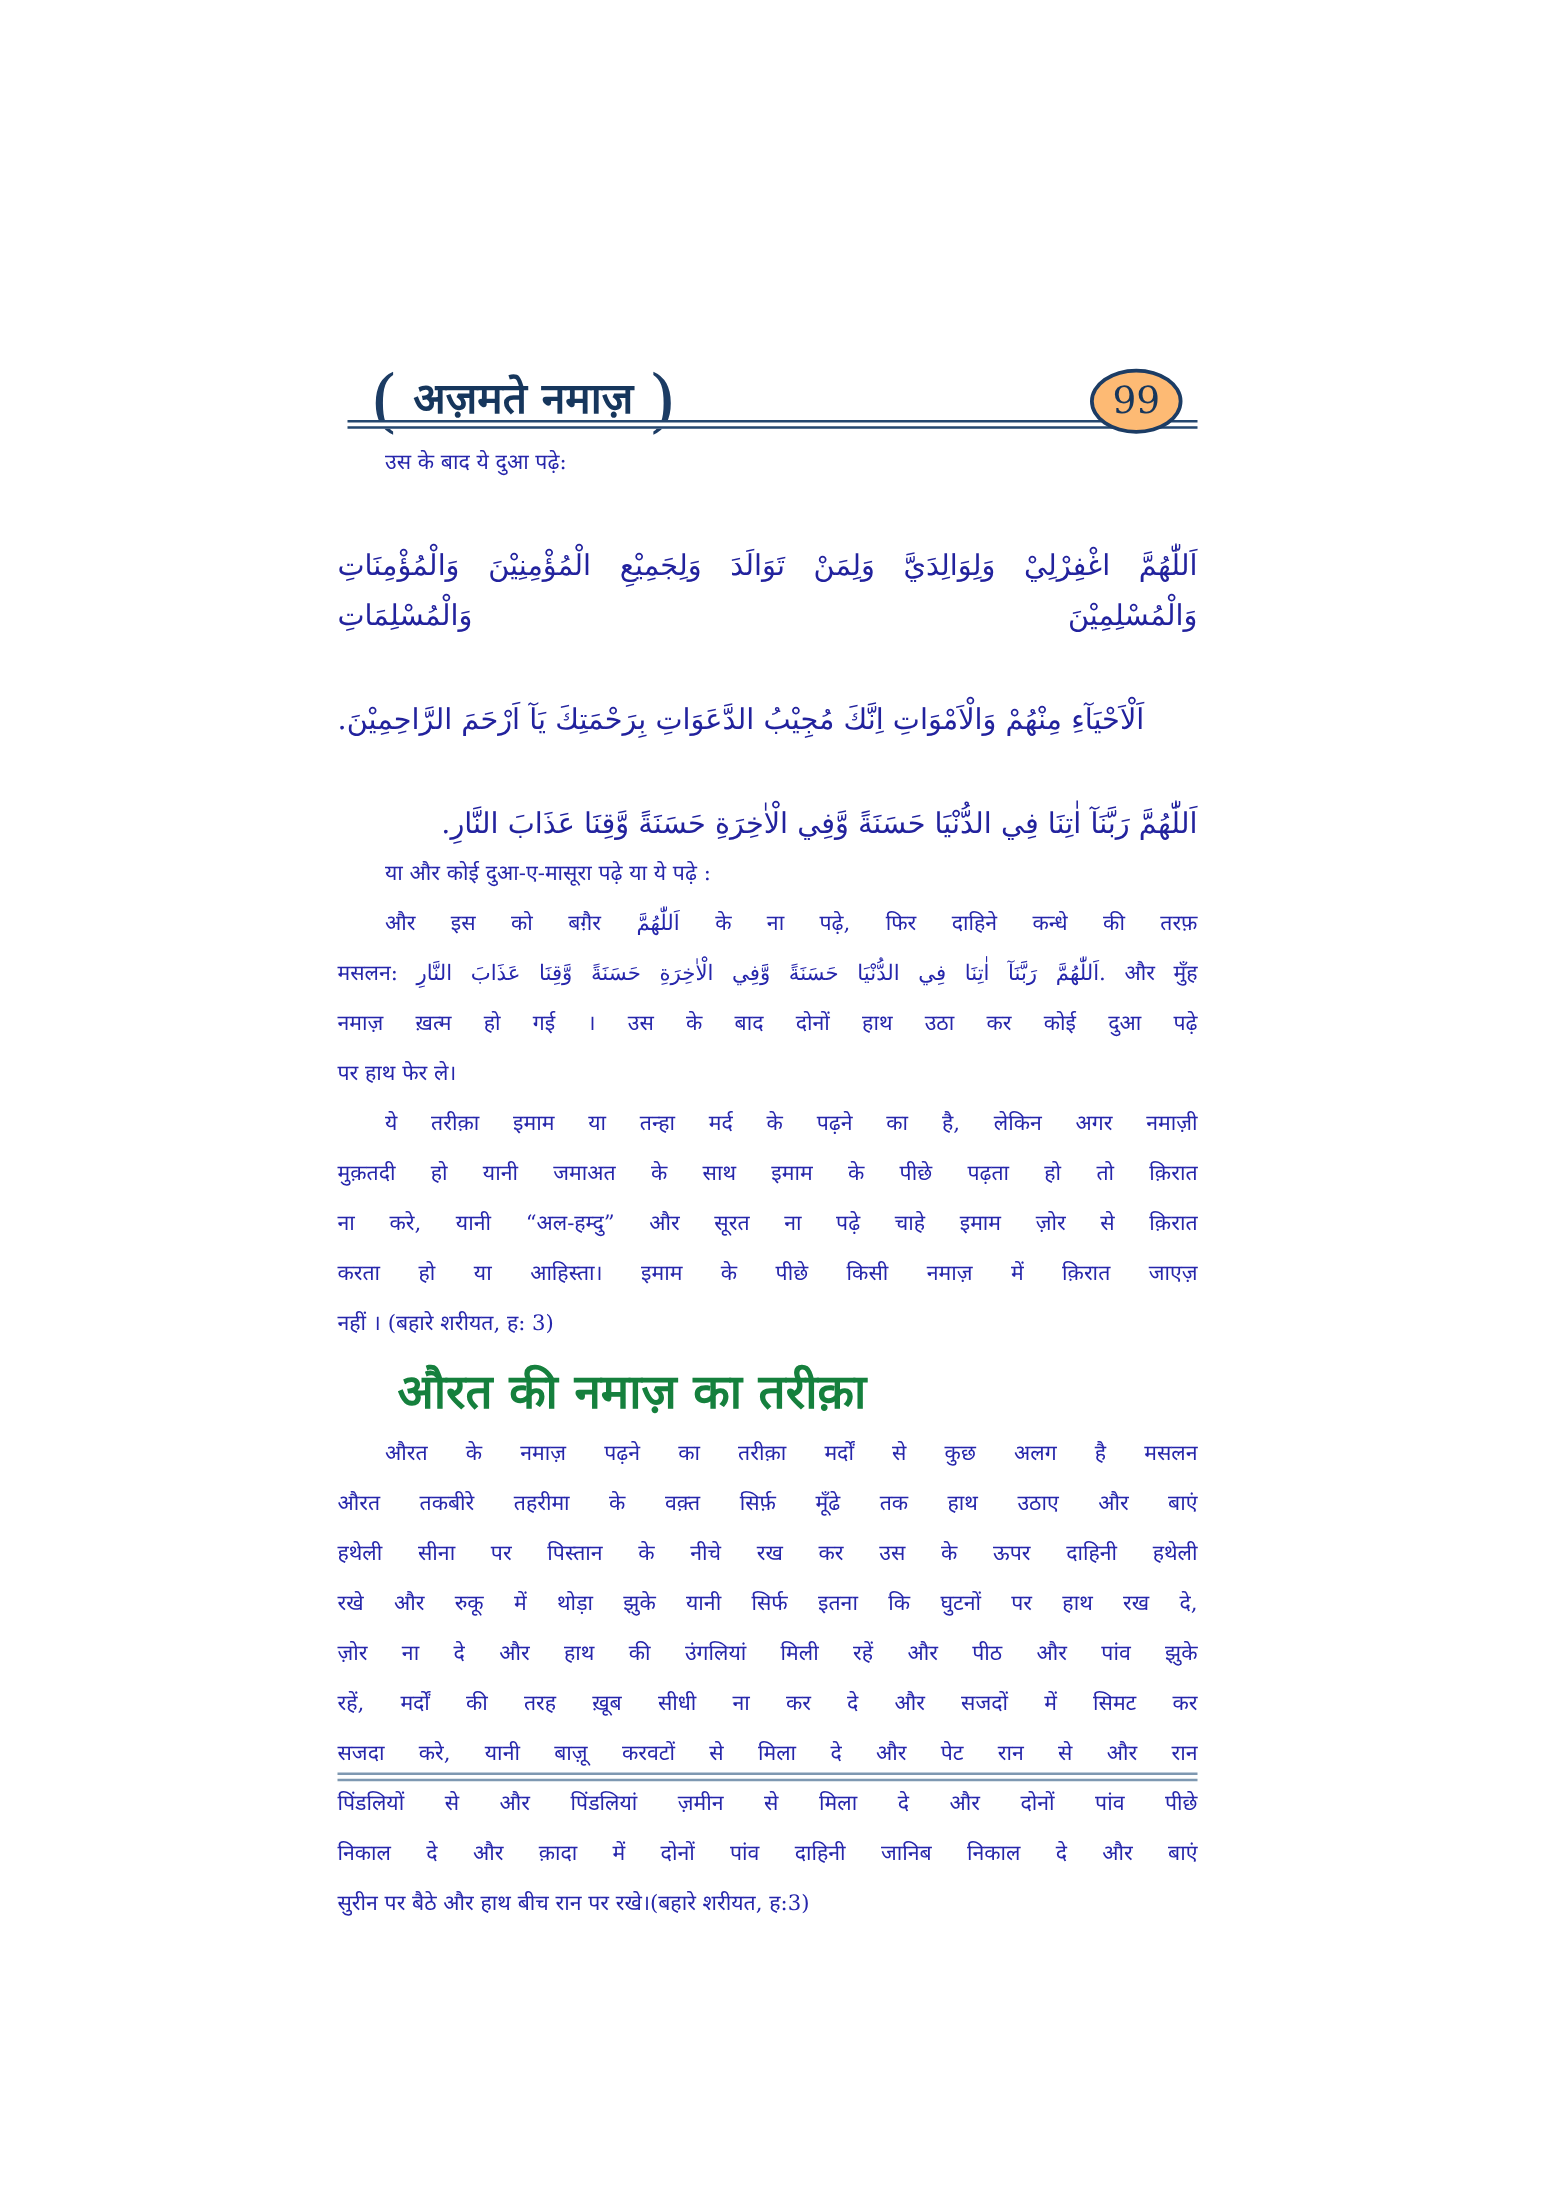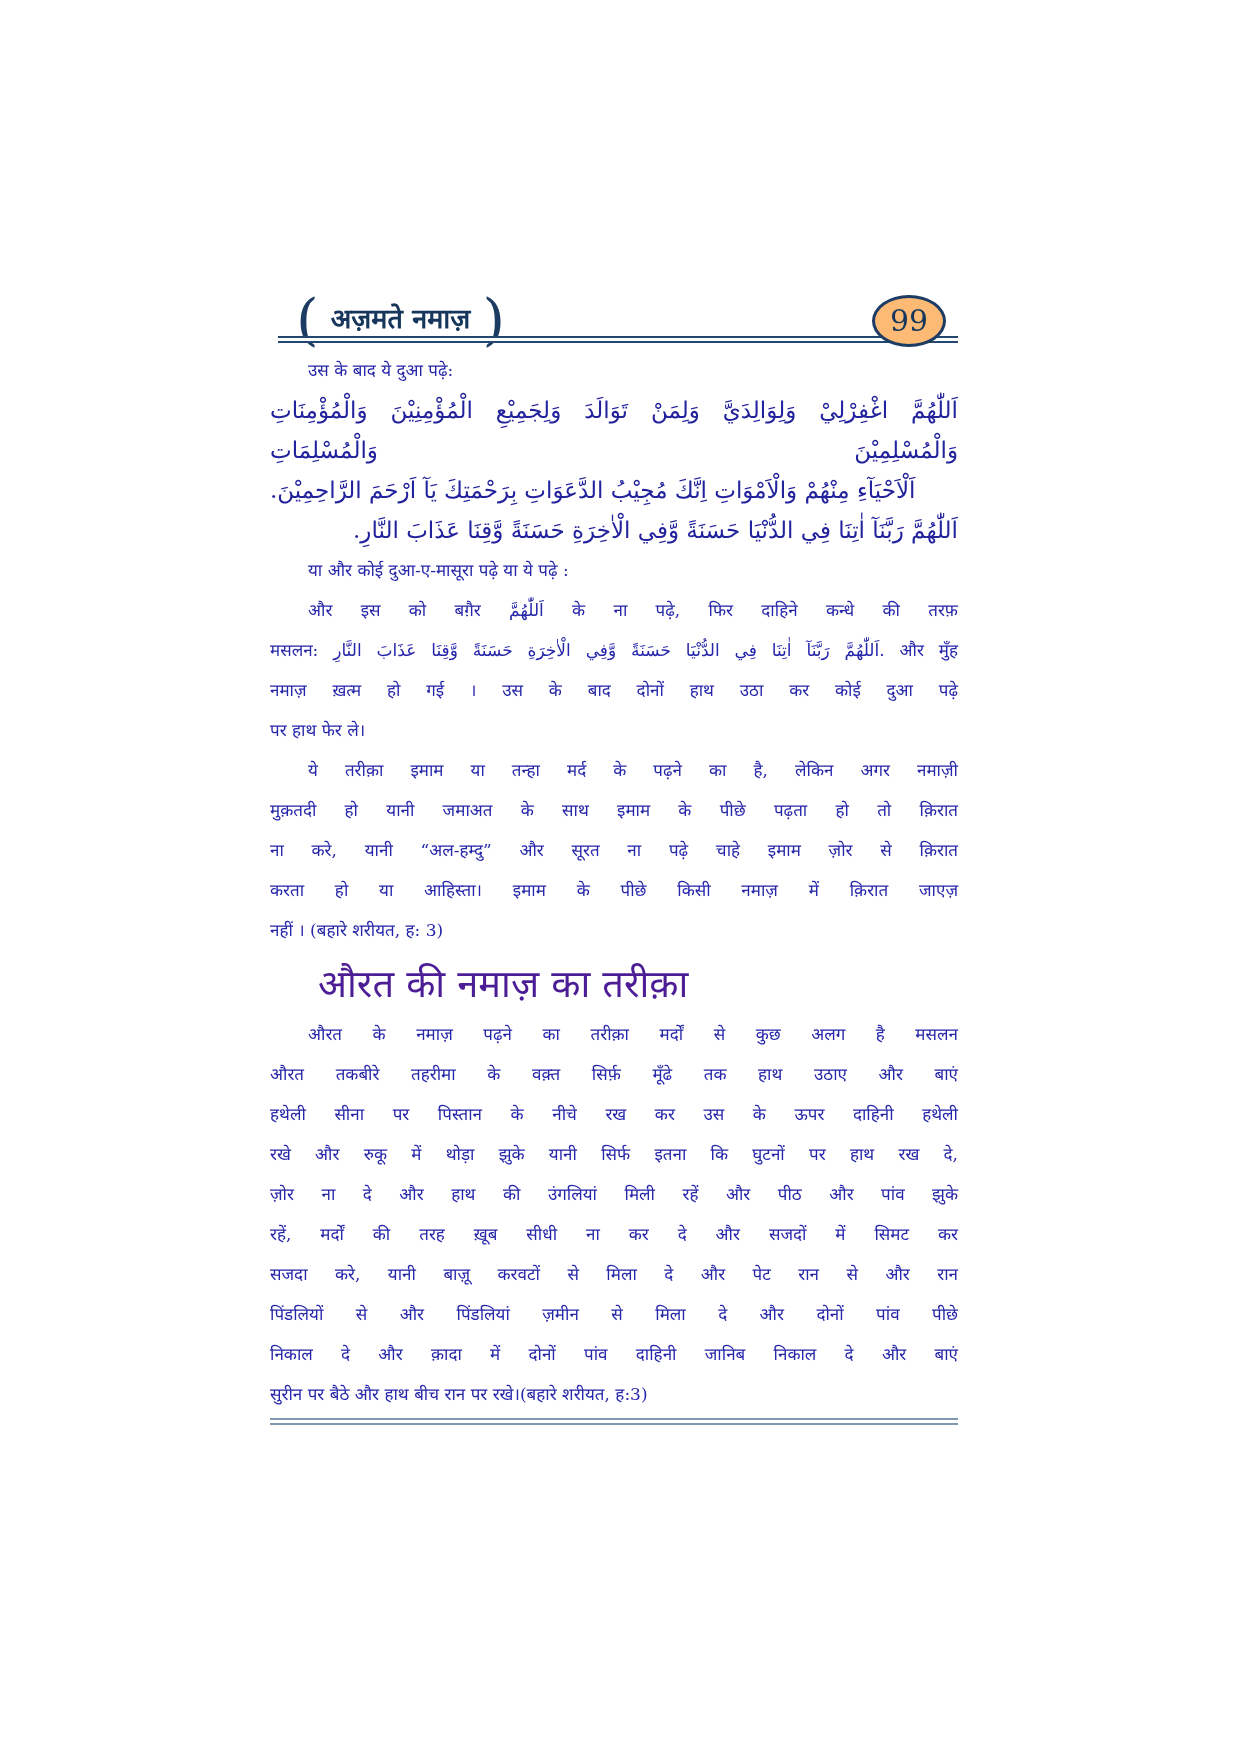--- a/index.html
+++ b/index.html
@@ -15,21 +15,21 @@
     position:absolute;left:296px;top:292px;height:56px;
     display:flex;align-items:center;
     color:#1c3c64;
   }
   .paren{
     font-family:"DejaVu Serif", serif;
     font-size:58px;font-weight:400;line-height:56px;
     transform:scaleY(0.95);
   }
   .book-title{
-    font-size:27px;font-weight:bold;
+    font-size:34px;font-weight:bold;
     padding:0 12px 6px 12px;
     color:#16365c;
     white-space:nowrap;
   }
   .header-rule{
     position:absolute;left:278px;right:282px;top:336px;
     height:3px;background:#ffffff;
     border-top:2px solid #24476f;
     border-bottom:2px solid #24476f;
   }
@@ -54,30 +54,31 @@
     min-height:40px;
   }
   .hindi-line{
     text-align:left;text-align-last:left;
     padding-left:38px;
   }
   .arabic-line{
     direction:rtl;
     font-size:23px;
     color:#22229d;
+    margin-top:43px;
   }
   .arabic-line.a-justify{text-align:justify;text-align-last:justify;}
   .arabic-line.a-left{text-align:center;text-align-last:left;}
   .arabic-line.a-right{text-align:right;text-align-last:right;padding-left:10px;}
   .paragraph .jline.first{text-indent:38px;}
   .paragraph .jline.last{text-align:justify;text-align-last:left;}
   .heading-block{
     margin:10px 0 6px 48px;
-    font-size:38px;line-height:48px;font-weight:normal;
-    color:#4c1d95;
+    font-size:38px;line-height:48px;font-weight:bold;
+    color:#15803d;
     text-align:left;text-align-last:left;
   }
   
   .footer-rule{
     position:absolute;left:270px;right:282px;top:1418px;
     height:3px;background:#ffffff;
     border-top:2px solid #7e98b1;
     border-bottom:2px solid #7e98b1;
   }
 </style>

